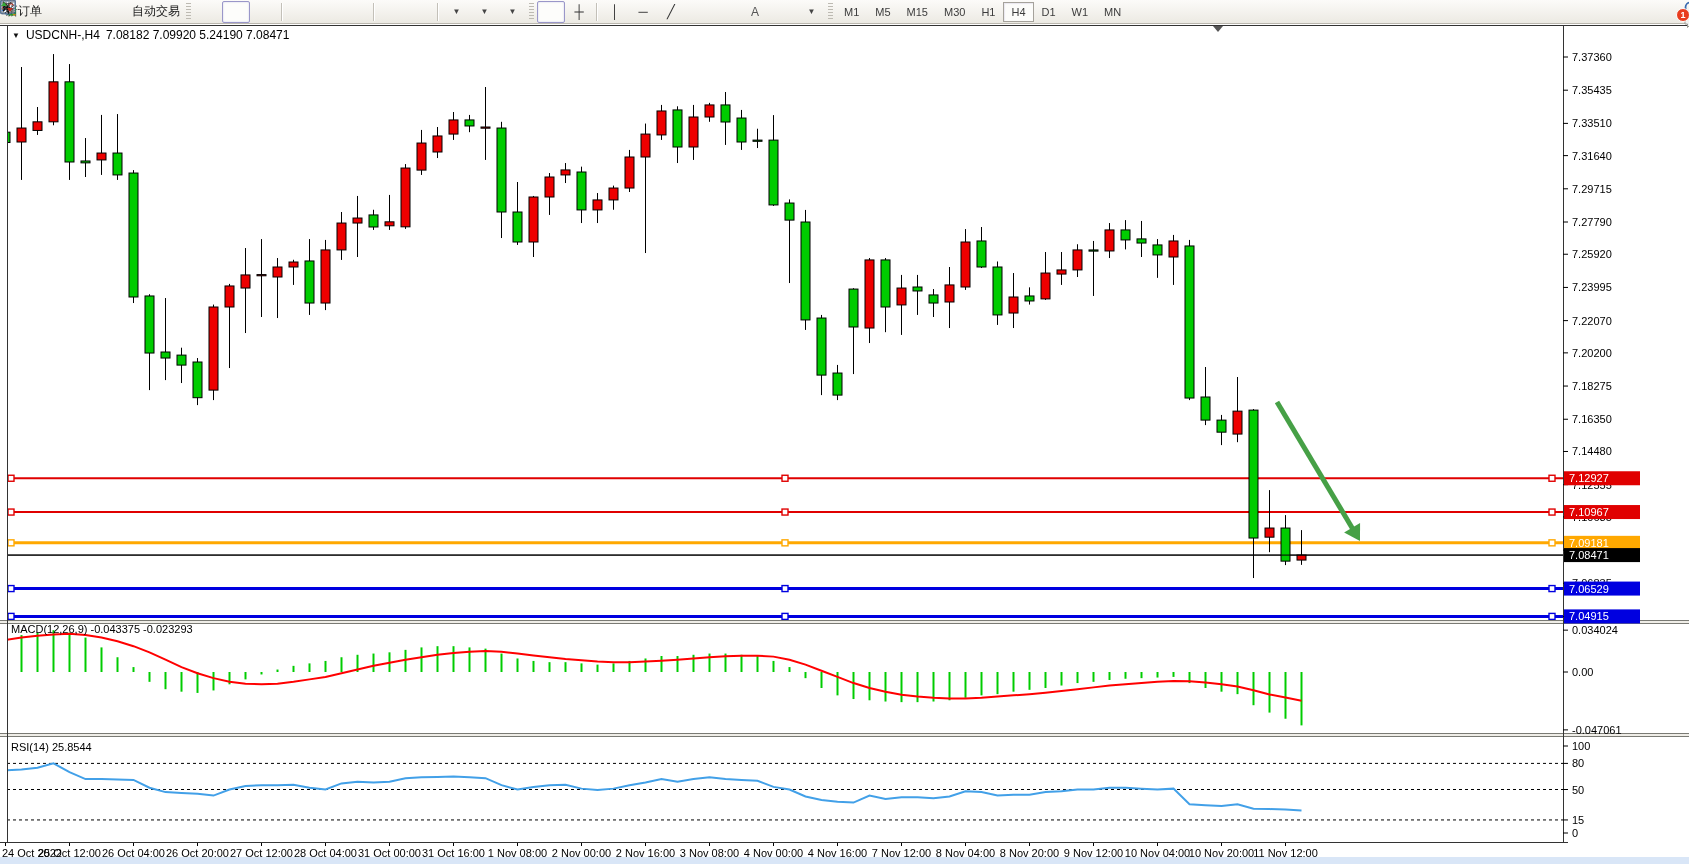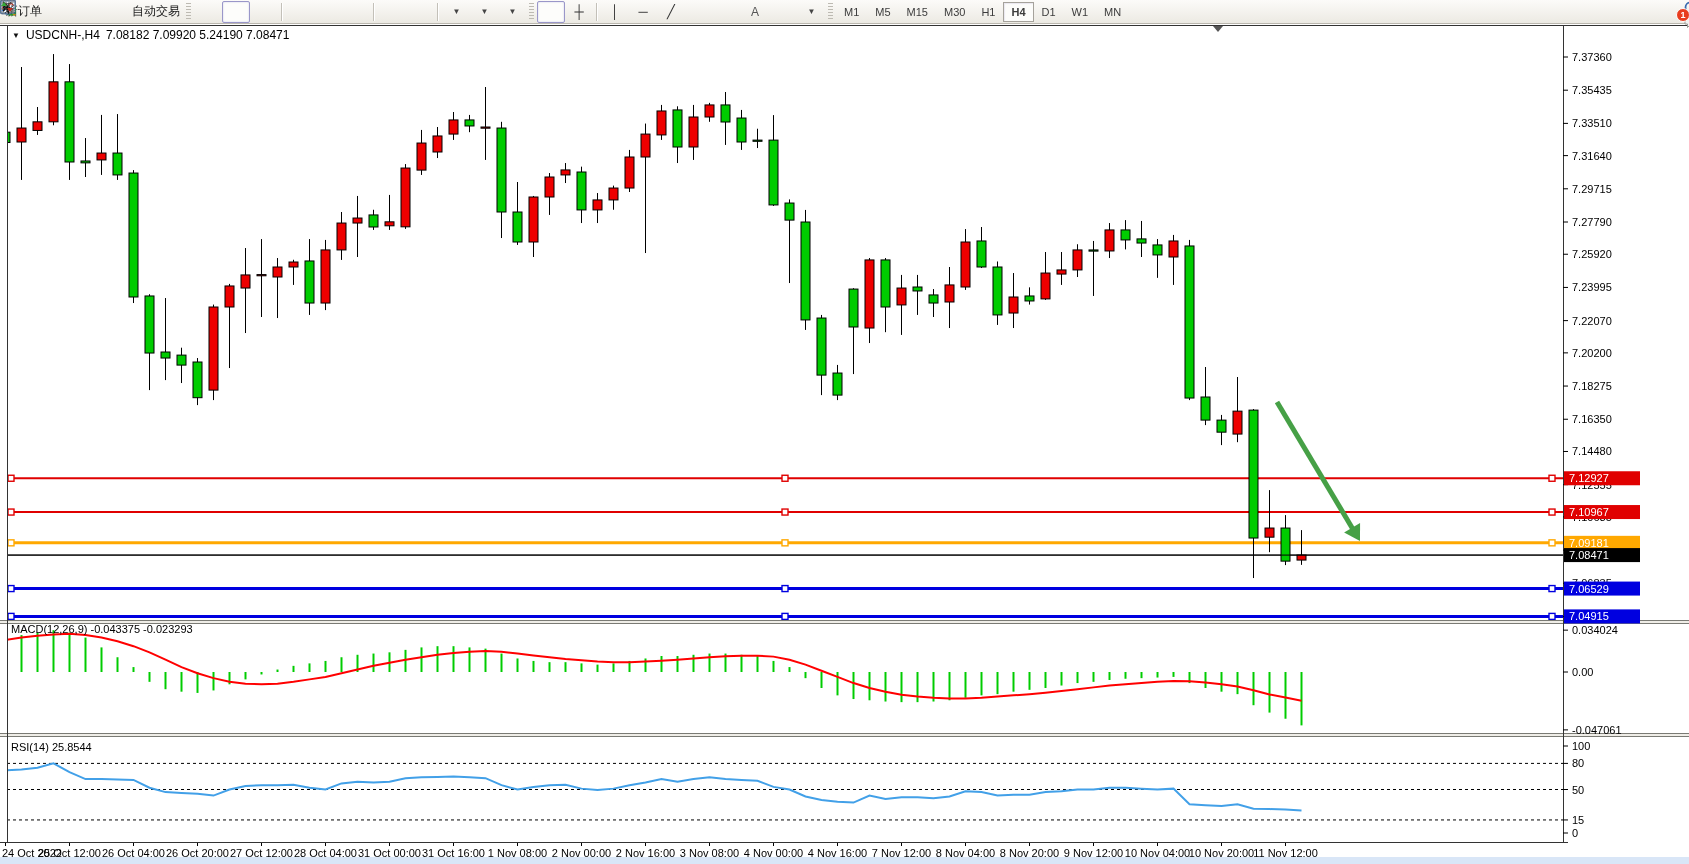--- a/index.html
+++ b/index.html
@@ -11,21 +11,21 @@
     display:flex;align-items:center;padding-left:3px;box-sizing:border-box;z-index:30;}
   .tbtn{height:20px;min-width:22px;display:flex;align-items:center;justify-content:center;
     gap:3px;padding:0 2px;border:1px solid transparent;border-radius:2px;color:#333;}
   .tbtn.pressed{background:#fdfdfb;border:1px solid #9a97c9;box-shadow:inset 0 0 2px #cfcde8;}
   .tbtn .cap{font-size:12px;color:#1a1a1a;white-space:nowrap;}
   .tsep{width:1px;height:18px;background:#c3c0b8;border-right:1px solid #fff;margin:0 3px;}
   .tgrip{width:5px;height:18px;margin:0 3px;background:repeating-linear-gradient(#bdbab2 0 1px,transparent 1px 3px);}
   .caret{font-size:8px;color:#444;margin-left:1px;}
   .tfbtn{height:18px;padding:0 7px;display:flex;align-items:center;font-size:11px;
     color:#3c3c3c;border:1px solid transparent;}
-  .tfbtn.active{background:#fcfcfa;border:1px solid #a5a29b;box-shadow:inset 1px 1px 1px #e9e7ef;font-weight:bold;}
+  .tfbtn.active{background:#fcfcfa;border:1px solid #a5a29b;box-shadow:inset 1px 1px 1px #e9e7ef;}
   .tb-right{position:absolute;right:6px;top:0;height:24px;display:flex;align-items:center;gap:8px;}
   .badge{position:absolute;top:-4px;right:-7px;background:#e83c1e;color:#fff;font-size:9px;
     font-weight:bold;border-radius:7px;min-width:12px;height:12px;line-height:12px;text-align:center;
     border:1px solid #fff;}
   .glyph{font-size:13px;color:#333;line-height:1;}
   
   .chart-title{position:absolute;left:12px;top:28px;z-index:20;color:#000;font-size:12px;
     display:flex;align-items:center;gap:6px;background:transparent;}
   .chart-title .tri{font-size:8px;color:#111;}
   svg{position:absolute;left:0;top:0;}

